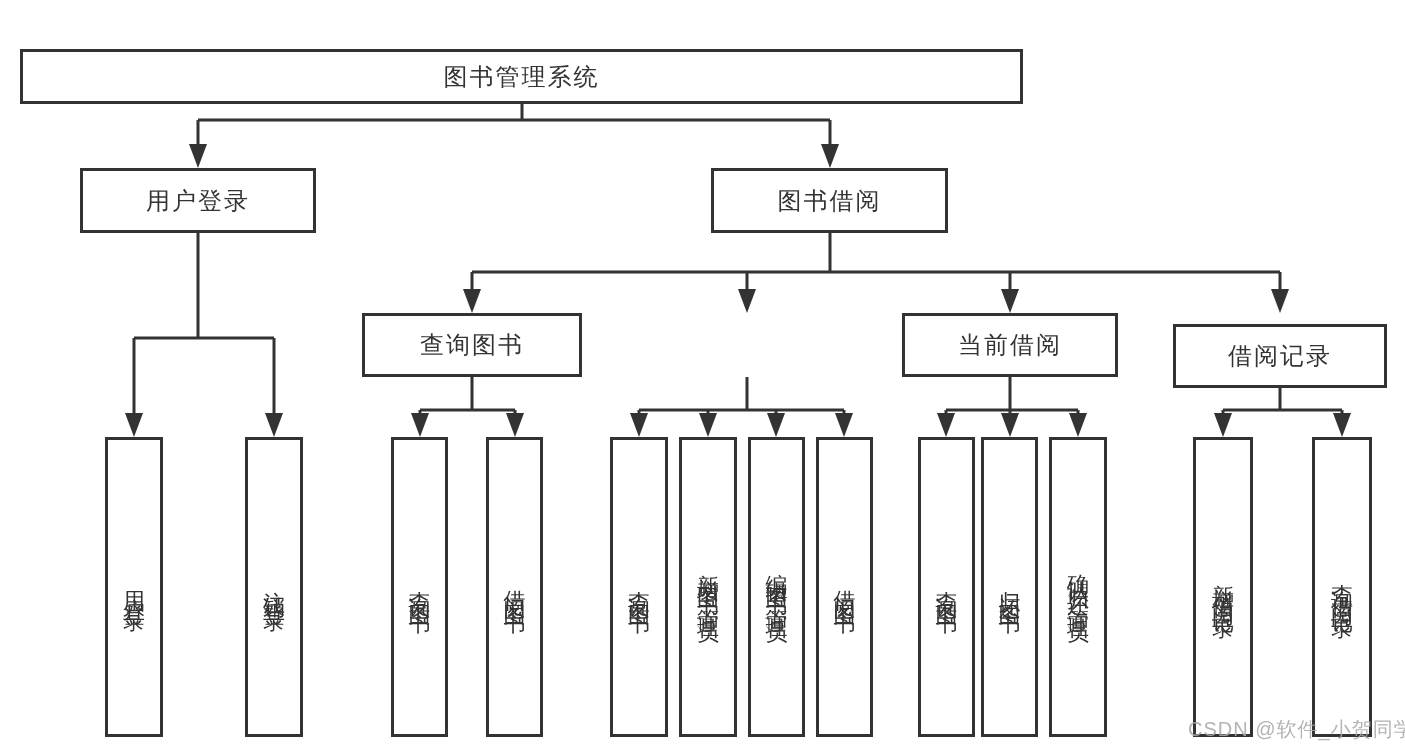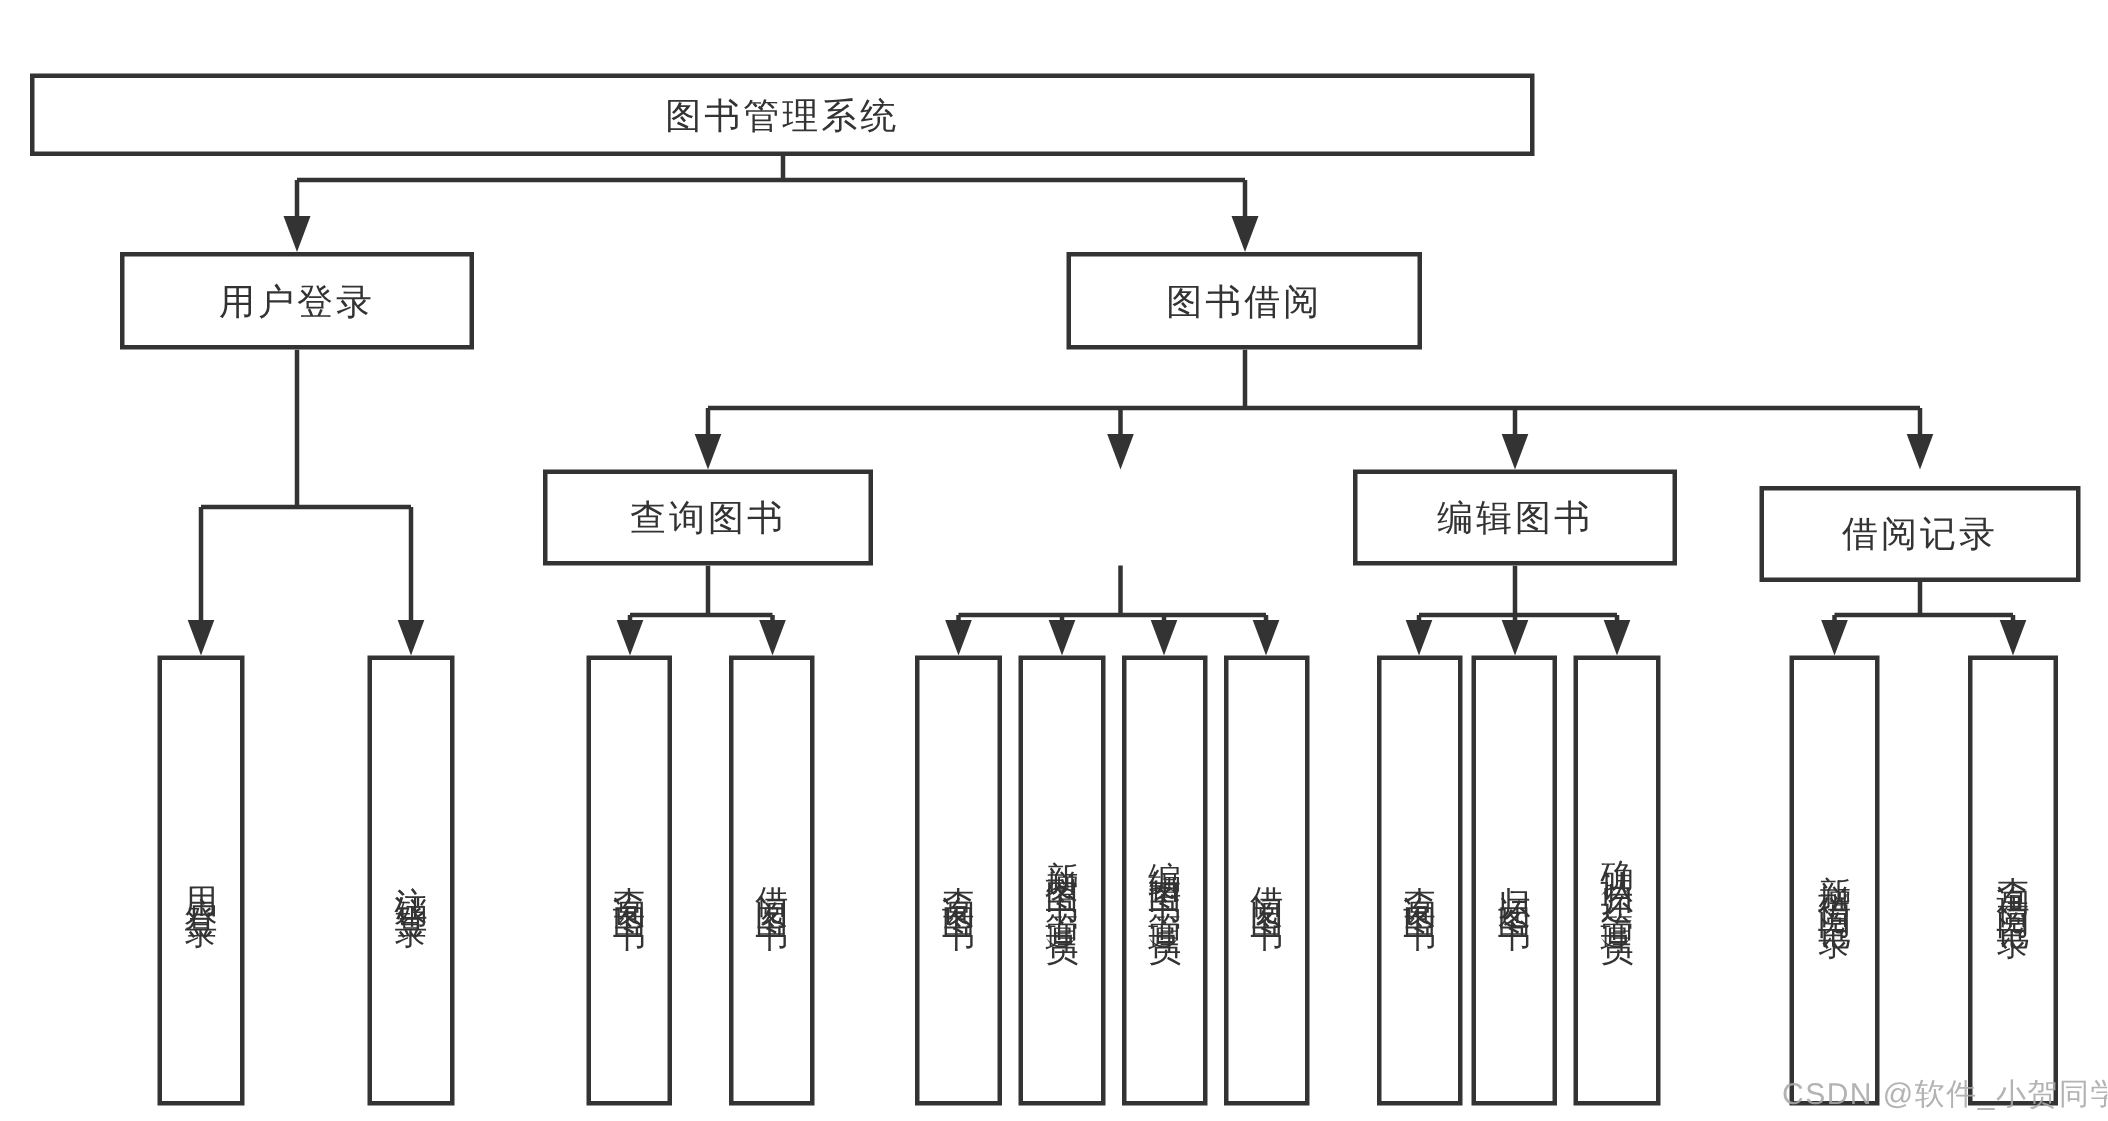--- a/index.html
+++ b/index.html
@@ -90,21 +90,21 @@
     <line class="ln" x1="1223" y1="410" x2="1223" y2="415" marker-end="url(#arw)"></line>
     <line class="ln" x1="1342" y1="410" x2="1342" y2="415" marker-end="url(#arw)"></line>
   </svg>
 
   <div class="box h root-label" style="left:20px; top:13px; width:1003px; height:55px;margin-top:36px;">图书管理系统</div>
 
   <div class="box h" style="left:80px; top:168px; width:236px; height:65px;">用户登录</div>
   <div class="box h" style="left:711px; top:168px; width:237px; height:65px;">图书借阅</div>
 
   <div class="box h" style="left:362px; top:313px; width:220px; height:64px;">查询图书</div>
-  <div class="box h" style="left:902px; top:313px; width:216px; height:64px;">编辑图书</div>
+  <div class="box h" style="left:902px; top:313px; width:216px; height:64px;">当前借阅</div>
   <div class="box h" style="left:1173px; top:324px; width:214px; height:64px;">借阅记录</div>
 
   <div class="box v" style="left:105px; top:437px; width:58px; height:300px;">用户登录</div>
   <div class="box v" style="left:245px; top:437px; width:58px; height:300px;">注销登录</div>
 
   <div class="box v" style="left:391px; top:437px; width:57px; height:300px;">查询图书</div>
   <div class="box v" style="left:486px; top:437px; width:57px; height:300px;">借阅图书</div>
 
   <div class="box v" style="left:610px; top:437px; width:58px; height:300px;">查询图书</div>
   <div class="box v" style="left:679px; top:437px; width:58px; height:300px;">新增图书（管理员）</div>

